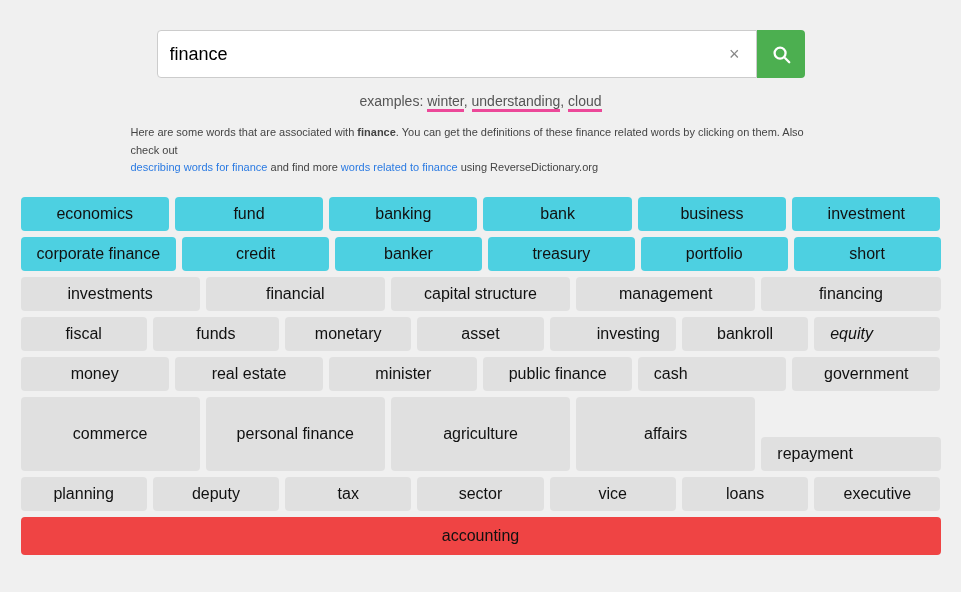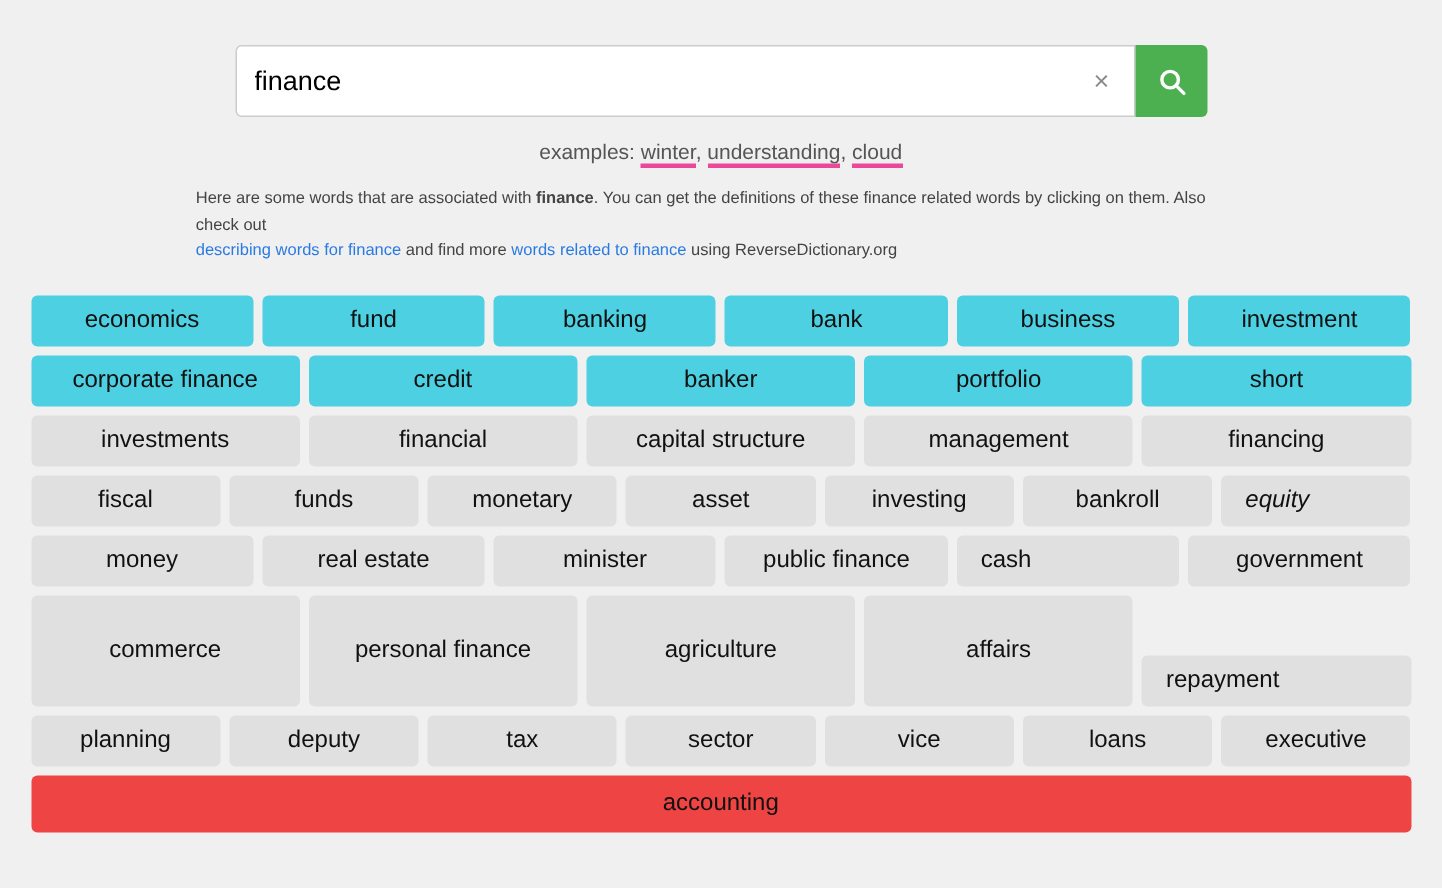--- a/index.html
+++ b/index.html
@@ -156,36 +156,37 @@
       <button class="tag" style="flex: 1 1 0%; text-align: center;">fund</button>
       <button class="tag" style="flex: 1 1 0%; text-align: center;">banking</button>
       <button class="tag" style="flex: 1 1 0%; text-align: center;">bank</button>
       <button class="tag" style="flex: 1 1 0%; text-align: center;">business</button>
       <button class="tag" style="flex: 1 1 0%; text-align: center;">investment</button>
     </div>
     <div style="display: flex; gap: 6px; width: 100%;">
       <button class="tag" style="flex: 1 1 0%; text-align: center;">corporate finance</button>
       <button class="tag" style="flex: 1 1 0%; text-align: center;">credit</button>
       <button class="tag" style="flex: 1 1 0%; text-align: center;">banker</button>
+      <button class="tag" style="flex: 1 1 0%; text-align: center;">treasury</button>
       <button class="tag" style="flex: 1 1 0%; text-align: center;">portfolio</button>
       <button class="tag" style="flex: 1 1 0%; text-align: center;">short</button>
     </div>
     <div style="display: flex; gap: 6px; width: 100%;">
       <button class="tag light" style="flex: 1 1 0%; text-align: center;">investments</button>
       <button class="tag light" style="flex: 1 1 0%; text-align: center;">financial</button>
       <button class="tag light" style="flex: 1 1 0%; text-align: center;">capital structure</button>
       <button class="tag light" style="flex: 1 1 0%; text-align: center;">management</button>
       <button class="tag light" style="flex: 1 1 0%; text-align: center;">financing</button>
     </div>
     <div style="display: flex; gap: 6px; width: 100%;">
       <button class="tag light" style="flex: 1 1 0%; text-align: center;">fiscal</button>
       <button class="tag light" style="flex: 1 1 0%; text-align: center;">funds</button>
       <button class="tag light" style="flex: 1 1 0%; text-align: center;">monetary</button>
       <button class="tag light" style="flex: 1 1 0%; text-align: center;">asset</button>
-      <button class="tag light" style="flex: 1 1 0%; text-align: center;">investing</button>
+      <button class="tag light" style="flex: 1 1 0%; text-align: right;">investing</button>
       <button class="tag light" style="flex: 1 1 0%; text-align: center;">bankroll</button>
       <button class="tag light" style="flex: 1 1 0%; text-align: left; font-style: italic;">equity</button>
     </div>
     <div style="display: flex; gap: 6px; width: 100%;">
       <button class="tag light" style="flex: 1 1 0%; text-align: center;">money</button>
       <button class="tag light" style="flex: 1 1 0%; text-align: center;">real estate</button>
       <button class="tag light" style="flex: 1 1 0%; text-align: center;">minister</button>
       <button class="tag light" style="flex: 1 1 0%; text-align: center;">public finance</button>
       <button class="tag light" style="flex: 1 1 0%; text-align: left;">cash</button>
       <button class="tag light" style="flex: 1 1 0%; text-align: center;">government</button>

